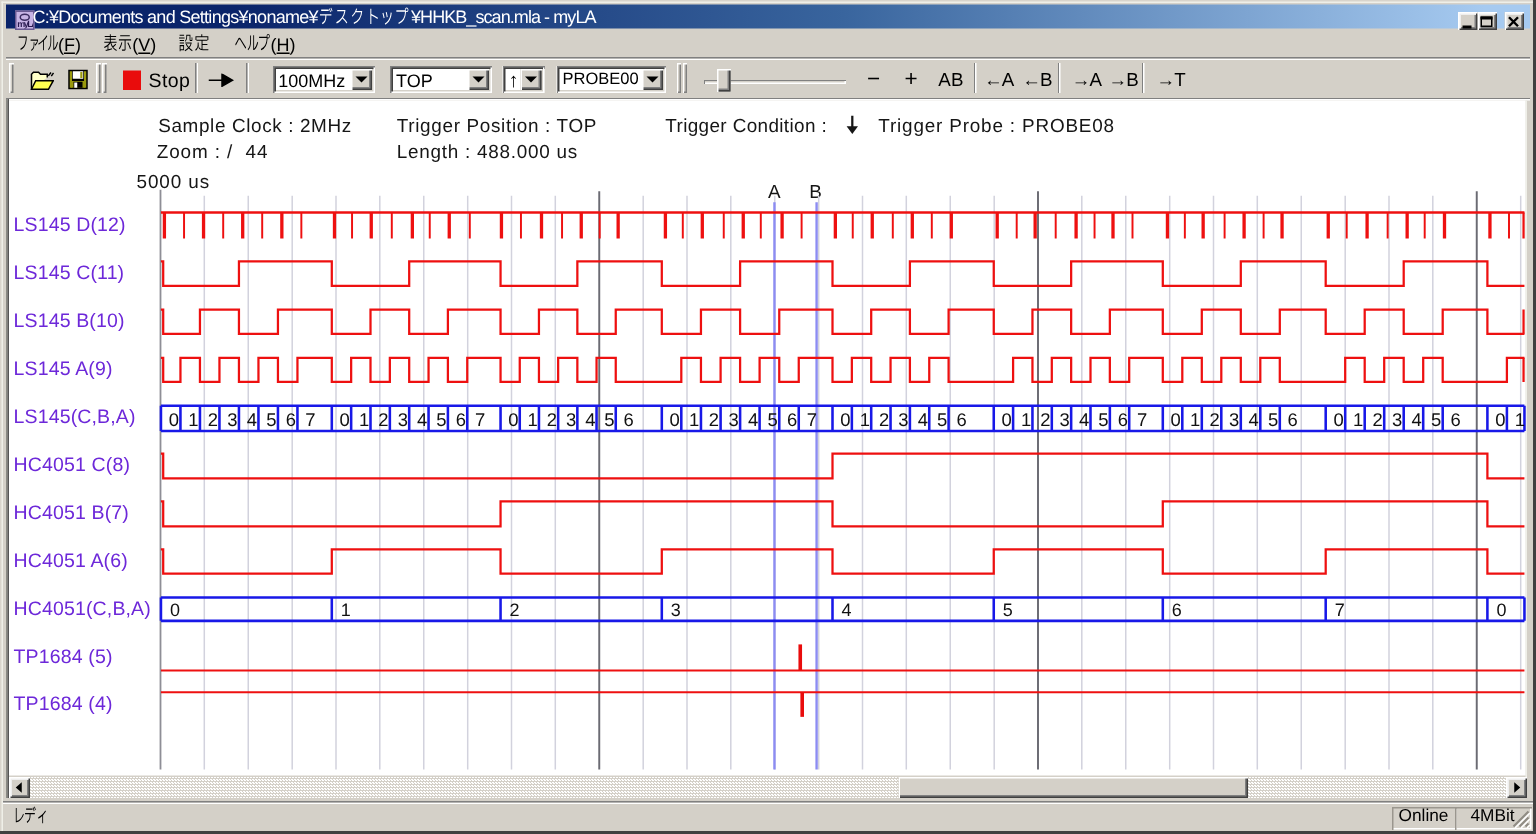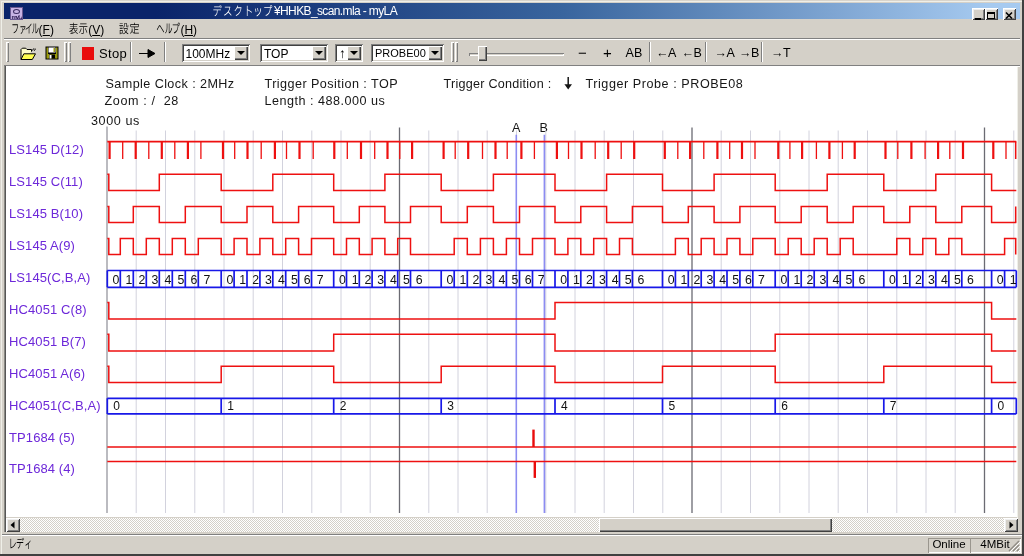--- a/index.html
+++ b/index.html
@@ -45,20 +45,21 @@
 <div class="abs" style="left:1px;top:1px;width:1022px;height:1px;background:#efefe8"></div>
 <div class="abs" style="left:1px;top:1px;width:1px;height:554px;background:#efefe8"></div>
 <div class="abs" style="left:1022px;top:0;width:2px;height:556px;background:#404040"></div>
 <div class="abs" style="left:0;top:554px;width:1024px;height:2px;background:#404040"></div>
 
 <div class="abs titlebar">
   <div class="abs icon">
       <i></i>
       <b>myLA</b>
     </div>
+  <div class="t1" style="left:17.6px">C:¥Documents and Settings¥noname¥</div>
   <div class="t1" style="left:270px;letter-spacing:-.62px">¥HHKB_scan.mla - myLA</div>
   <div class="abs wbtn" style="left:967.5px"><svg width="13" height="12">
         <rect x="3" y="8" width="6" height="2" fill="#000"></rect>
       </svg></div>
   <div class="abs wbtn" style="left:980.5px"><svg width="13" height="12">
         <rect x="2.5" y="2.5" width="7" height="6" fill="none" stroke="#000"></rect>
         <rect x="2" y="2" width="8" height="2" fill="#000"></rect>
       </svg></div>
   <div class="abs wbtn" style="left:998.5px"><svg width="13" height="12">
         <path d="M3 2.5l6 6M9 2.5l-6 6" stroke="#000" stroke-width="1.6"></path>
@@ -135,23 +136,23 @@
 
 <div class="abs client"></div>
 <div class="abs hdr" style="left:105.5px;top:77px;letter-spacing:.42px">Sample Clock : 2MHz</div>
 <div class="abs hdr" style="left:264.5px;top:77px;letter-spacing:.45px">Trigger Position : TOP</div>
 <div class="abs hdr" style="left:443.5px;top:77px">Trigger Condition :</div>
 <svg class="abs" style="left:562px;top:76.5px" width="12" height="13">
     <path d="M6.2 0v9.5" stroke="#161616" stroke-width="1.5" fill="none"></path>
     <path d="M2.4 7.2L6.2 12.4 10 7.2z" fill="#161616"></path>
   </svg>
 <div class="abs hdr" style="left:585.5px;top:77px;letter-spacing:.55px">Trigger Probe : PROBE08</div>
-<div class="abs hdr" style="left:104.5px;top:93.5px;letter-spacing:.6px">Zoom : /  28</div>
+<div class="abs hdr" style="left:104.5px;top:93.5px;letter-spacing:.6px">Zoom : /  44</div>
 <div class="abs hdr" style="left:264.5px;top:93.5px;letter-spacing:.5px">Length : 488.000 us</div>
-<div class="abs hdr" style="left:91px;top:113.5px;letter-spacing:.6px">3000 us</div>
+<div class="abs hdr" style="left:91px;top:113.5px;letter-spacing:.6px">5000 us</div>
 <div class="abs hdr" style="left:512px;top:120.5px">A</div>
 <div class="abs hdr" style="left:539.5px;top:120.5px">B</div>
 <div class="rl" style="top:141.8px">LS145 D(12)</div>
 <div class="rl" style="top:173.8px">LS145 C(11)</div>
 <div class="rl" style="top:205.9px">LS145 B(10)</div>
 <div class="rl" style="top:238.0px">LS145 A(9)</div>
 <div class="rl" style="top:270.1px">LS145(C,B,A)</div>
 <div class="rl" style="top:302.1px">HC4051 C(8)</div>
 <div class="rl" style="top:334.1px">HC4051 B(7)</div>
 <div class="rl" style="top:365.8px">HC4051 A(6)</div>

